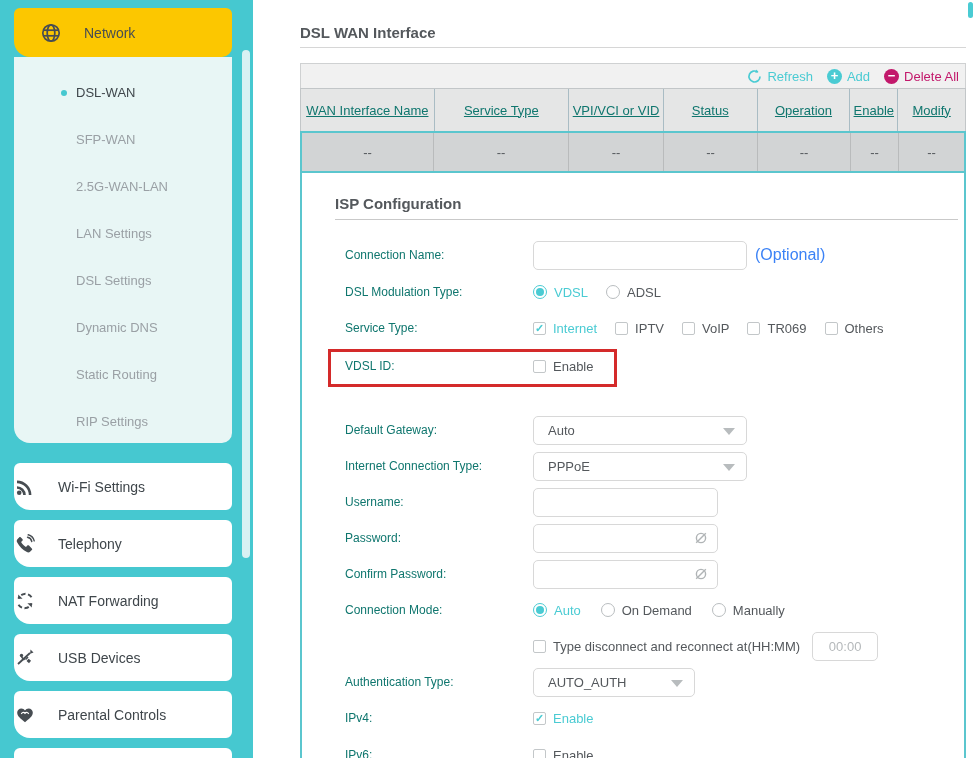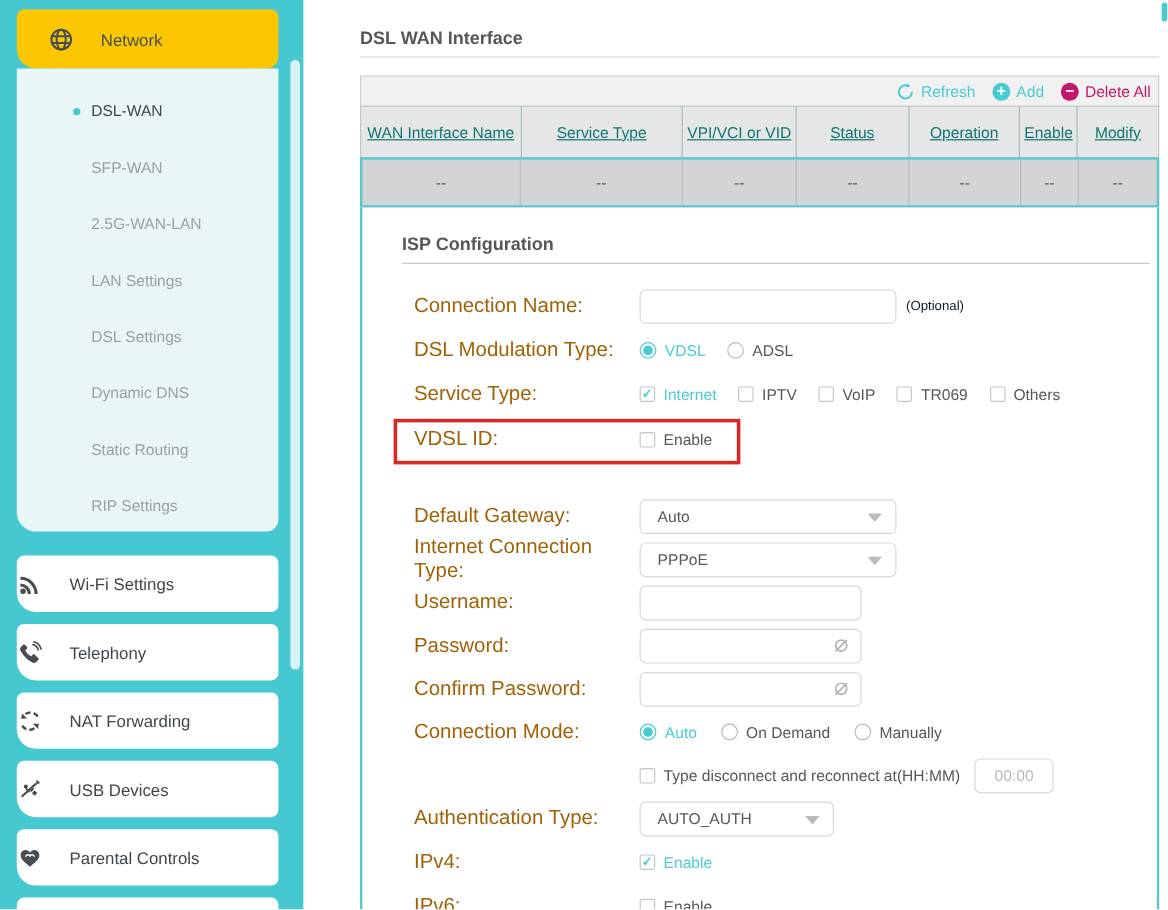--- a/index.html
+++ b/index.html
@@ -47,26 +47,26 @@
   .c0{width:133px}.c1{width:135px}.c2{width:95px}.c3{width:94px}.c4{width:93px}.c5{width:48px}.c6{width:68px}
   .r0{width:131px}.r1{width:135px}.r2{width:95px}.r3{width:94px}.r4{width:93px}.r5{width:48px}.r6{width:66px}
 
   
   .panel { position:absolute; left:47px; top:173px; width:666px; height:585px; background:#fff;
            border-left:2px solid #5bc6ce; border-right:2px solid #5bc6ce; }
   .sec-title { position:absolute; left:33px; top:22px; font-size:15px; color:#54585c; }
   .sec-rule { position:absolute; left:33px; top:46px; width:623px; height:1px; background:#c9c9c9; }
 
   .frow { position:absolute; left:43px; height:30px; display:flex; align-items:center; }
-  .flabel { width:188px; font-size:17px; color:#a16207; flex:none; }
+  .flabel { width:188px; font-size:12px; color:#0f766e; flex:none; }
   .txt { height:29px; border:1px solid #d8d8d8; border-radius:5px; background:#fff; font-family:"Liberation Sans",sans-serif;
          font-size:13px; color:#54585c; padding:0 10px; outline:none; }
   .txt::placeholder { color:#b5b9bb; }
   .w214{width:214px}.w185{width:185px}.w66{width:66px; text-align:center;}
-  .note { font-size:11px; color:#0f172a; margin-left:8px; }
+  .note { font-size:16px; color:#3b82f6; margin-left:8px; }
   .dd { position:relative; height:29px; border:1px solid #d8d8d8; border-radius:5px; background:#fff;
         display:flex; align-items:center; padding-left:14px; font-size:13px; color:#54585c; cursor:pointer; }
   .dd .arr { position:absolute; right:11px; top:11px; width:0; height:0; border-left:6px solid transparent;
              border-right:6px solid transparent; border-top:7px solid #b8bcbe; }
   .pwd-wrap { position:relative; display:flex; align-items:center; }
   .eye { position:absolute; right:9px; color:#b0b4b6; display:flex; cursor:pointer; }
 
   .radio { width:14px; height:14px; border:1px solid #b9bdbf; border-radius:50%; background:#fff; position:relative; flex:none; cursor:pointer; }
   .radio.sel { border-color:#4acbd3; }
   .radio.sel::after { content:""; position:absolute; left:2px; top:2px; right:2px; bottom:2px; border-radius:50%; background:#4acbd3; }

